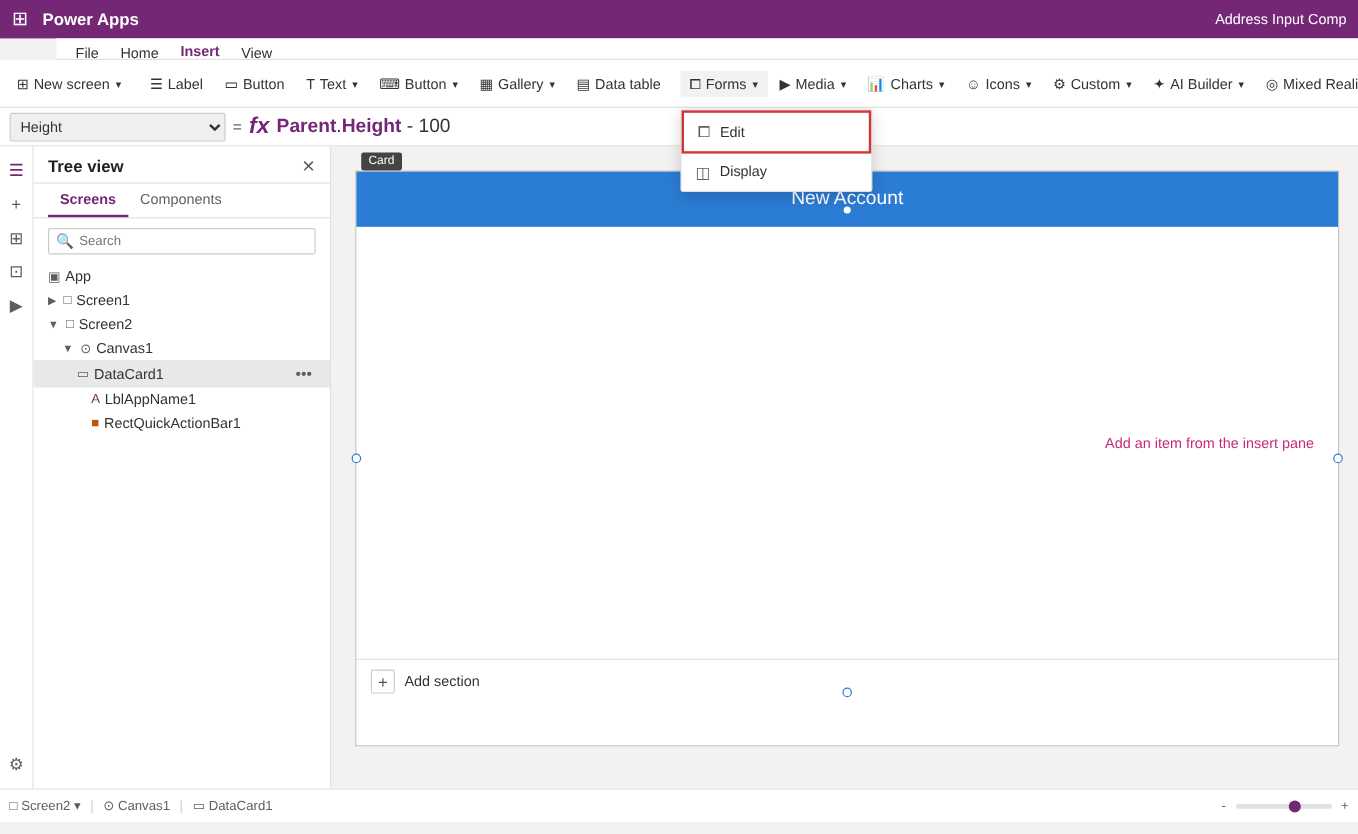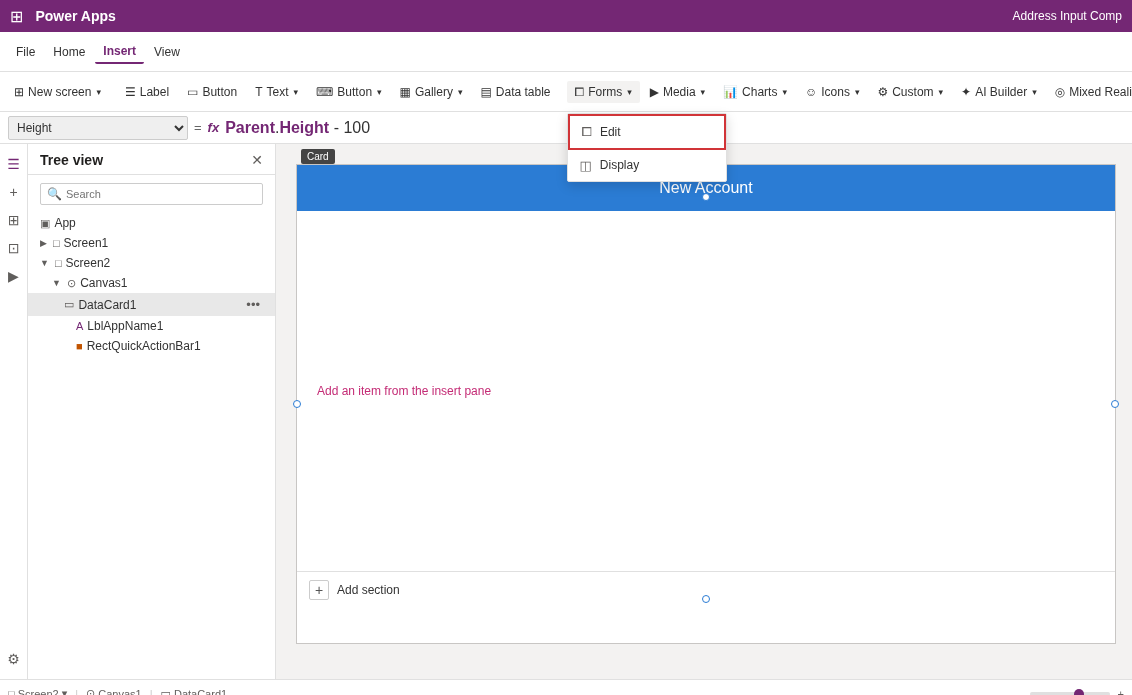--- a/index.html
+++ b/index.html
@@ -9,22 +9,22 @@
     .title-bar {
       display: flex; align-items: center;
       background: #742774; height: 32px; padding: 0 10px; gap: 8px;
     }
     .title-bar .grid-icon { color: white; font-size: 16px; margin-right: 4px; }
     .title-bar .app-name { color: white; font-size: 14px; font-weight: 600; }
     .title-bar-right { margin-left: auto; color: white; font-size: 12px; }
 
     
     .menu-bar {
-      display: flex; align-items: center;
-      background: white; height: 40px; border-bottom: 1px solid #e0e0e0; padding: 0 8px; gap: 2px;
+      display: flex; align-items: flex-start;
+      background: white; height: 18px; border-bottom: 1px solid #e0e0e0; padding: 0 8px; gap: 2px; margin-left: 47px;
     }
     .menu-item {
       padding: 2px 8px; font-size: 12px; cursor: pointer; border-radius: 2px; color: #333;
       display: flex; align-items: center; height: 24px;
     }
     .menu-item.active { color: #742774; border-bottom: 2px solid #742774; font-weight: 600; }
 
     
     .toolbar {
       display: flex; align-items: center;
@@ -40,21 +40,21 @@
     
     .formula-bar {
       display: flex; align-items: center;
       background: white; height: 32px; border-bottom: 1px solid #e0e0e0; padding: 0 8px; gap: 6px;
     }
     .formula-field-select {
       width: 180px; height: 24px; border: 1px solid #ccc; border-radius: 2px;
       font-size: 12px; padding: 0 4px; color: #333;
     }
     .formula-equals { color: #666; font-size: 13px; }
-    .formula-fx { color: #742774; font-size: 13px; font-style: italic; font-weight: 600; }
+    .formula-fx { color: #742774; font-size: 19px; font-style: italic; font-weight: 600; }
     .formula-parent { color: #742774; font-weight: 600; }
     .formula-dot { color: #333; }
     .formula-prop { color: #742774; font-weight: 600; }
     .formula-op { color: #333; }
 
     
     .main-layout {
       display: flex; height: calc(695px - 32px - 28px - 40px - 32px - 28px);
     }
 
@@ -123,21 +123,21 @@
     .form-header {
       background: #2b7cd4; color: white; text-align: center;
       padding: 14px; font-size: 16px; font-weight: 400;
     }
     .card-badge {
       position: absolute; top: -14px; left: -2px;
       background: #444; color: white; font-size: 10px; padding: 2px 6px; border-radius: 2px;
     }
     .form-body {
       min-height: 360px; position: relative; padding: 20px;
-      display: flex; align-items: center; justify-content: flex-start;
+      display: flex; align-items: center; justify-content: flex-end;
     }
     .form-placeholder {
       color: #c42b75; font-size: 12px;
     }
     .add-section-bar {
       display: flex; align-items: center; gap: 8px;
       padding: 8px 12px; border-top: 1px solid #e0e0e0; color: #333; font-size: 12px; cursor: pointer;
     }
     .add-section-plus {
       width: 20px; height: 20px; border: 1px solid #ccc; border-radius: 2px;
@@ -295,20 +295,24 @@
     <div class="sidebar-icon-btn">⊞</div>
     <div class="sidebar-icon-btn">⊡</div>
     <div class="sidebar-icon-btn">▶</div>
     <div class="sidebar-icon-btn" style="margin-top:auto; margin-bottom:8px;">⚙</div>
   </div>
 
   <div class="tree-panel">
     <div class="tree-panel-header">
       <span class="tree-title">Tree view</span>
       <span class="tree-close">✕</span>
+    </div>
+    <div class="tree-tabs">
+      <div class="tree-tab active">Screens</div>
+      <div class="tree-tab">Components</div>
     </div>
     <div class="tree-search">
       <span style="color:#605e5c;">🔍</span>
       <input type="text" placeholder="Search" style="">
     </div>
     <div class="tree-items">
 
       <div class="tree-item">
         <span class="tree-icon">▣</span>
         <span>App</span>

